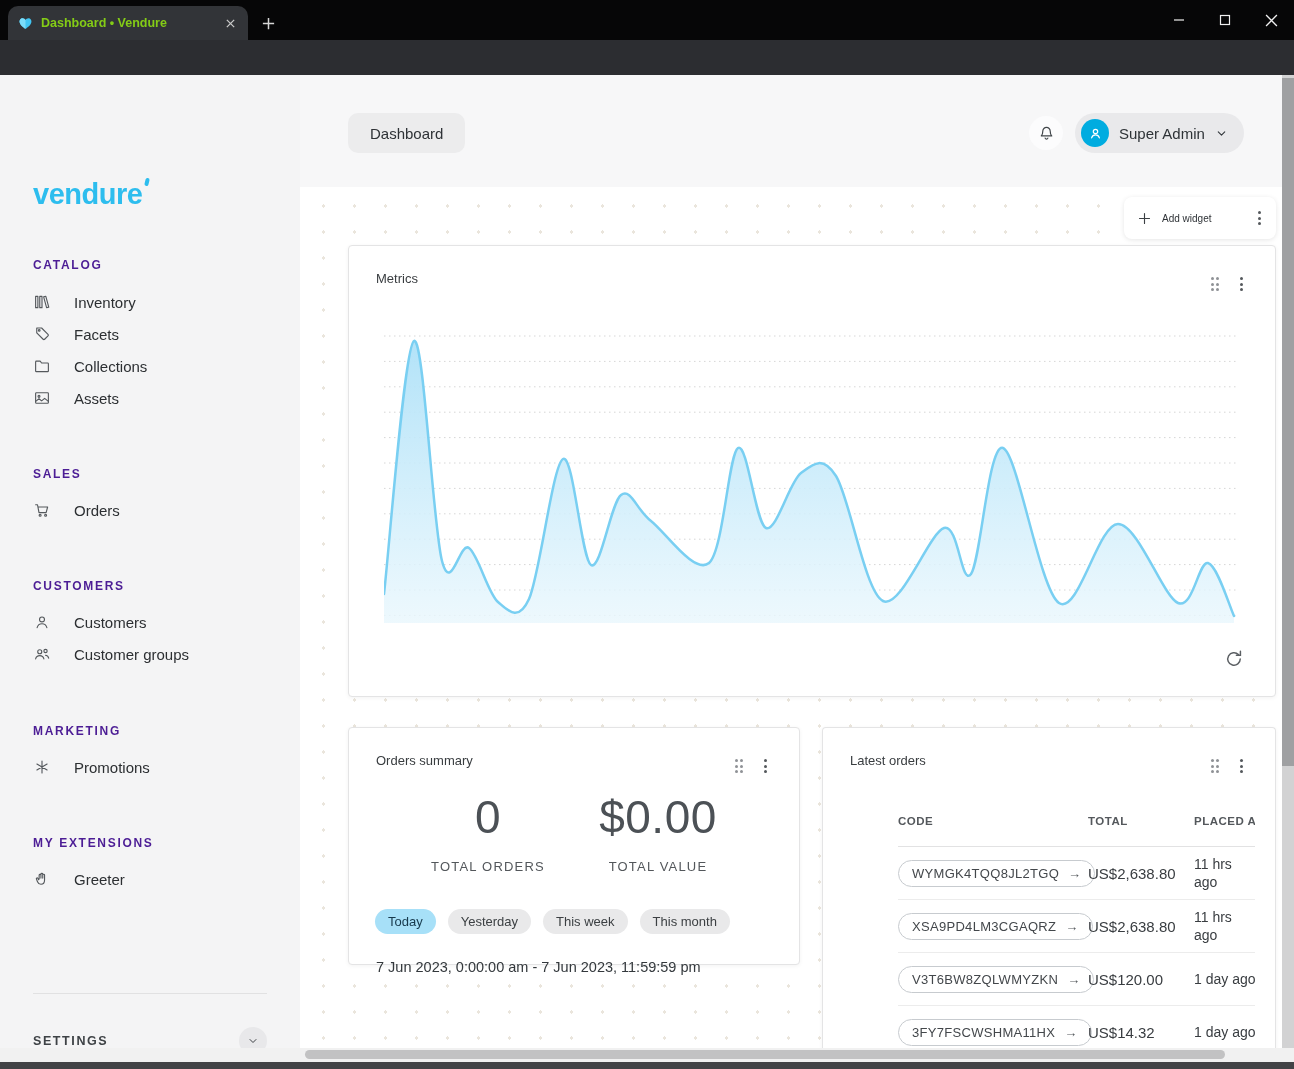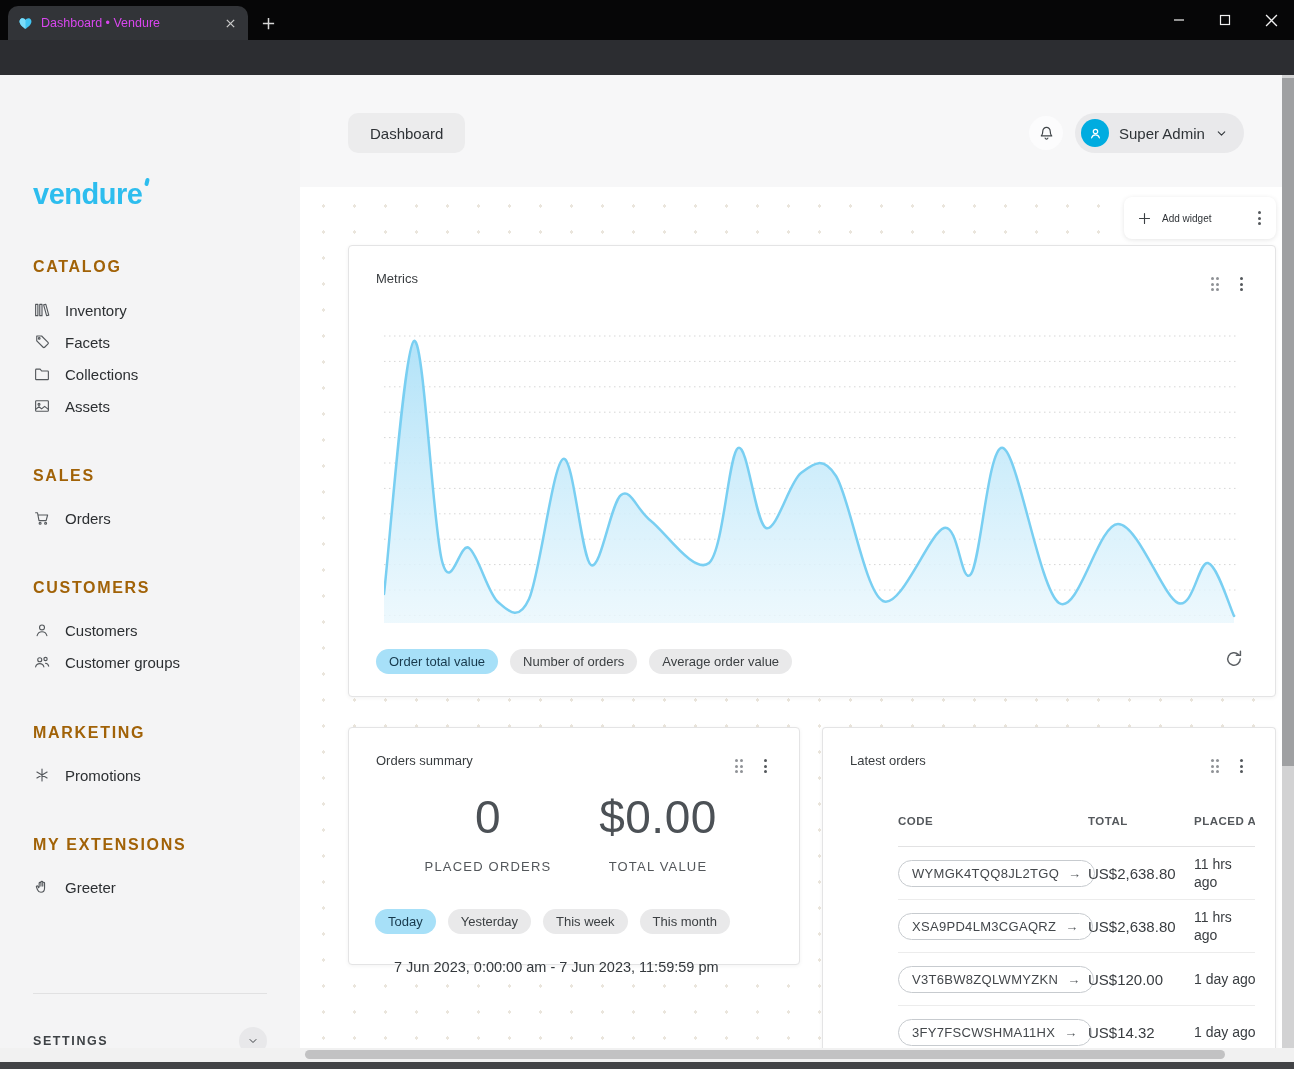--- a/index.html
+++ b/index.html
@@ -4,21 +4,21 @@
 <style>
   html,body{margin:0;padding:0;width:1294px;height:1069px;overflow:hidden;background:#fff;
     font-family:"Liberation Sans",sans-serif;}
   #screen{position:relative;width:1294px;height:1069px;background:#fff;overflow:hidden;}
   .abs{position:absolute;}
 
   
   .chrome-top{left:0;top:0;width:1294px;height:40px;background:#060607;}
   .tab{left:8px;top:6px;width:240px;height:34px;background:#323438;border-radius:10px 10px 0 0;
     display:flex;align-items:center;gap:8px;padding:0 10px;box-sizing:border-box;cursor:pointer;}
-  .tab-title{flex:1;font-size:12.5px;font-weight:400;color:#d946ef;white-space:nowrap;overflow:hidden;}
+  .tab-title{flex:1;font-size:12.5px;font-weight:700;color:#84cc16;white-space:nowrap;overflow:hidden;}
   .tab-close{width:16px;height:16px;display:flex;align-items:center;justify-content:center;}
   .newtab{left:256px;top:11px;width:24px;height:24px;display:flex;align-items:center;justify-content:center;cursor:pointer;}
   .win-controls{right:0;top:0;height:40px;display:flex;}
   .win-btn{width:46px;height:40px;display:flex;align-items:center;justify-content:center;cursor:pointer;}
   .chrome-toolbar{left:0;top:40px;width:1294px;height:35px;background:#2c2d31;}
   .nav-btn{top:45px;width:26px;height:26px;display:flex;align-items:center;justify-content:center;cursor:pointer;}
   .url-pill{left:185px;top:45px;width:926px;height:26px;background:#3a3b40;border-radius:13px;
     display:flex;align-items:center;gap:9px;padding:0 6px 0 10px;box-sizing:border-box;cursor:text;}
   .url-text{font-size:13px;color:#e8e9ea;white-space:nowrap;}
   .url-rest{color:#9b9da1;}
@@ -28,23 +28,23 @@
     background:repeating-linear-gradient(125deg,#f2f2f2 0 3px,#1c1c1e 3px 6px);cursor:pointer;}
   .menu-btn{left:1260px;top:47px;width:22px;height:22px;display:flex;flex-direction:column;justify-content:center;gap:3px;cursor:pointer;}
   .menu-btn i{display:block;height:2px;width:18px;background:#d8d8d8;border-radius:1px;}
 
   
   .sidebar{left:0;top:75px;width:349px;height:973px;background:#f4f4f5;border-right:1px solid #e7e7e7;
     border-radius:0 0 10px 0;box-sizing:border-box;padding-left:20px;}
   .logo{left:33px;top:103px;font-size:29px;font-weight:700;letter-spacing:-0.5px;color:#2dbdee;cursor:pointer;}
   .logo::after{content:"";display:inline-block;width:4px;height:8px;background:#2dbdee;border-radius:2px;
     margin-left:3px;vertical-align:18px;transform:rotate(14deg);}
-  .nav-section{left:33px;font-size:16px;font-weight:600;letter-spacing:1.7px;color:#a16207;position:absolute;}
-  .nav-item{position:absolute;left:33px;height:32px;display:flex;align-items:center;gap:14px;
-    font-size:15px;color:#2c2f32;cursor:pointer;margin-top:8px;}
+  .nav-section{left:33px;font-size:12px;font-weight:600;letter-spacing:1.7px;color:#4c1d95;position:absolute;}
+  .nav-item{position:absolute;left:33px;height:32px;display:flex;align-items:center;gap:23px;
+    font-size:15px;color:#2c2f32;cursor:pointer;}
   .nav-item svg{width:18px;height:18px;stroke:#54585c;fill:none;stroke-width:1.5;stroke-linecap:round;stroke-linejoin:round;}
   .side-div{left:33px;top:918px;width:234px;height:1px;background:#e1e1e2;position:absolute;}
   .side-foot-label{position:absolute;left:33px;font-size:12.5px;font-weight:600;letter-spacing:1.6px;color:#3e4246;}
   .chev-circle{position:absolute;left:239px;width:28px;height:28px;border-radius:50%;background:#e8e8ea;
     display:flex;align-items:center;justify-content:center;cursor:pointer;}
 
   
   .content-header{left:300px;top:75px;width:982px;height:112px;background:#f7f7f8;}
   .dashboard-pill{left:348px;top:113px;height:40px;padding:0 22px;background:#ececed;border-radius:10px;
     display:flex;align-items:center;font-size:15px;font-weight:500;color:#2e3236;cursor:pointer;}
@@ -82,21 +82,21 @@
     font-size:13px;display:flex;align-items:center;white-space:nowrap;cursor:pointer;}
   .chip.active{background:#a7e0f8;color:#17394c;}
   .refresh-btn{position:absolute;right:28px;top:400px;width:26px;height:26px;border-radius:50%;
     display:flex;align-items:center;justify-content:center;cursor:pointer;}
 
   
   #summary-card{left:348px;top:727px;width:452px;height:238px;}
   .stat{position:absolute;top:62px;text-align:center;}
   .stat-num{font-size:46px;color:#4c5156;letter-spacing:.5px;}
   .stat-label{margin-top:15px;font-size:13px;letter-spacing:1.2px;color:#53575b;}
-  .summary-date{position:absolute;left:27px;top:231px;font-size:14.5px;color:#33383c;margin-left:18px;}
+  .summary-date{position:absolute;left:27px;top:231px;font-size:14.5px;color:#33383c;}
 
   
   #latest-card{left:822px;top:727px;width:454px;height:335px;overflow:hidden;border-bottom:none;border-radius:4px 4px 0 0;}
   .lo-wrap{position:absolute;left:26px;right:20px;top:75px;bottom:0;overflow:hidden;}
   .lo-table{border-collapse:collapse;margin-left:49px;table-layout:fixed;width:440px;}
   .lo-table col.c1{width:190px;} .lo-table col.c2{width:106px;} .lo-table col.c3{width:144px;}
   .lo-table th{font-size:11.5px;font-weight:700;letter-spacing:.5px;color:#54585c;text-align:left;
     padding:12px 0 19px;border-bottom:1px solid #e2e2e3;white-space:nowrap;}
   .lo-table td{height:52px;border-bottom:1px solid #ececec;vertical-align:middle;padding:0;}
   .code-pill{display:inline-flex;align-items:center;gap:9px;border:1px solid #c7cbcf;border-radius:16px;
@@ -357,25 +357,20 @@
             <line x1="0" x2="853" y1="182.79999999999998" y2="182.79999999999998" stroke="#d6d6d6" stroke-width="1" stroke-dasharray="1.5 3.5"></line>
             <line x1="0" x2="853" y1="208.2" y2="208.2" stroke="#d6d6d6" stroke-width="1" stroke-dasharray="1.5 3.5"></line>
             <line x1="0" x2="853" y1="233.6" y2="233.6" stroke="#d6d6d6" stroke-width="1" stroke-dasharray="1.5 3.5"></line>
             <line x1="0" x2="853" y1="259" y2="259" stroke="#d6d6d6" stroke-width="1" stroke-dasharray="1.5 3.5"></line>
             <line x1="0" x2="853" y1="284.4" y2="284.4" stroke="#d6d6d6" stroke-width="1" stroke-dasharray="1.5 3.5"></line>
           </g>
         <path fill="url(#areaGrad)" stroke="none" d="M0,263C5,220.83333333333334 20.333333333333336,15.5 30,10C39.666666666666664,4.5 48.833333333333336,195.5 58,230C67.16666666666667,264.5 75.66666666666667,210.16666666666666 85,217C94.33333333333333,223.83333333333334 104,262.5 114,271C124,279.5 134.16666666666666,291.8333333333333 145,268C155.83333333333334,244.16666666666666 168.66666666666666,133.66666666666666 179,128C189.33333333333334,122.33333333333333 197.33333333333334,228 207,234C216.66666666666666,240 227,171.33333333333334 237,164C247,156.66666666666666 252.33333333333334,178.66666666666666 267,190C281.6666666666667,201.33333333333334 310.5,244.16666666666666 325,232C339.5,219.83333333333334 344.5,122.83333333333333 354,117C363.5,111.16666666666667 371.5,192.83333333333334 382,197C392.5,201.16666666666666 405.3333333333333,150.66666666666666 417,142C428.6666666666667,133.33333333333334 438.3333333333333,123.66666666666667 452,145C465.6666666666667,166.33333333333334 481,261.3333333333333 499,270C517,278.6666666666667 545.3333333333334,201.5 560,197C574.6666666666666,192.5 577.1666666666666,256.3333333333333 587,243C596.8333333333334,229.66666666666666 604.3333333333334,112.16666666666667 619,117C633.6666666666666,121.83333333333333 655.8333333333334,259.3333333333333 675,272C694.1666666666666,284.6666666666667 714.1666666666666,193 734,193C753.8333333333334,193 779,265.5 794,272C809,278.5 814.6666666666666,229.83333333333334 824,232C833.3333333333334,234.16666666666666 845.6666666666666,276.1666666666667 850,285 L850,292 L0,292 Z"></path>
         <path fill="none" stroke="#79cff2" stroke-width="2.5" stroke-linejoin="round" stroke-linecap="round" d="M0,263C5,220.83333333333334 20.333333333333336,15.5 30,10C39.666666666666664,4.5 48.833333333333336,195.5 58,230C67.16666666666667,264.5 75.66666666666667,210.16666666666666 85,217C94.33333333333333,223.83333333333334 104,262.5 114,271C124,279.5 134.16666666666666,291.8333333333333 145,268C155.83333333333334,244.16666666666666 168.66666666666666,133.66666666666666 179,128C189.33333333333334,122.33333333333333 197.33333333333334,228 207,234C216.66666666666666,240 227,171.33333333333334 237,164C247,156.66666666666666 252.33333333333334,178.66666666666666 267,190C281.6666666666667,201.33333333333334 310.5,244.16666666666666 325,232C339.5,219.83333333333334 344.5,122.83333333333333 354,117C363.5,111.16666666666667 371.5,192.83333333333334 382,197C392.5,201.16666666666666 405.3333333333333,150.66666666666666 417,142C428.6666666666667,133.33333333333334 438.3333333333333,123.66666666666667 452,145C465.6666666666667,166.33333333333334 481,261.3333333333333 499,270C517,278.6666666666667 545.3333333333334,201.5 560,197C574.6666666666666,192.5 577.1666666666666,256.3333333333333 587,243C596.8333333333334,229.66666666666666 604.3333333333334,112.16666666666667 619,117C633.6666666666666,121.83333333333333 655.8333333333334,259.3333333333333 675,272C694.1666666666666,284.6666666666667 714.1666666666666,193 734,193C753.8333333333334,193 779,265.5 794,272C809,278.5 814.6666666666666,229.83333333333334 824,232C833.3333333333334,234.16666666666666 845.6666666666666,276.1666666666667 850,285"></path>
       </svg>
     </div>
-    <div class="chip-row" style="left:27px;top:403px;">
-      <span class="chip active">Order total value</span>
-      <span class="chip">Number of orders</span>
-      <span class="chip">Average order value</span>
-    </div>
     <div class="refresh-btn">
       <svg width="22" height="22" viewBox="0 0 24 24" fill="none" stroke="#5b5f63" stroke-width="1.6" stroke-linecap="round">
         <path d="M18.8 12a6.8 6.8 0 1 1-2-4.8"></path>
           <path d="M19 3.6v4.4h-4.4"></path>
       </svg>
     </div>
   </div>
 
   <div class="card" id="summary-card">
     <div class="card-title">Orders summary</div>
@@ -389,21 +384,21 @@
           <i></i>
         </span>
       <span class="kebab">
           <i></i>
           <i></i>
           <i></i>
         </span>
     </div>
     <div class="stat" style="left:59px;width:160px;">
       <div class="stat-num">0</div>
-      <div class="stat-label">PLACED ORDERS</div>
+      <div class="stat-label">TOTAL ORDERS</div>
     </div>
     <div class="stat" style="left:229px;width:160px;">
       <div class="stat-num">$0.00</div>
       <div class="stat-label">TOTAL VALUE</div>
     </div>
     <div class="chip-row" style="left:26px;top:181px;">
       <span class="chip active">Today</span>
       <span class="chip">Yesterday</span>
       <span class="chip">This week</span>
       <span class="chip">This month</span>

